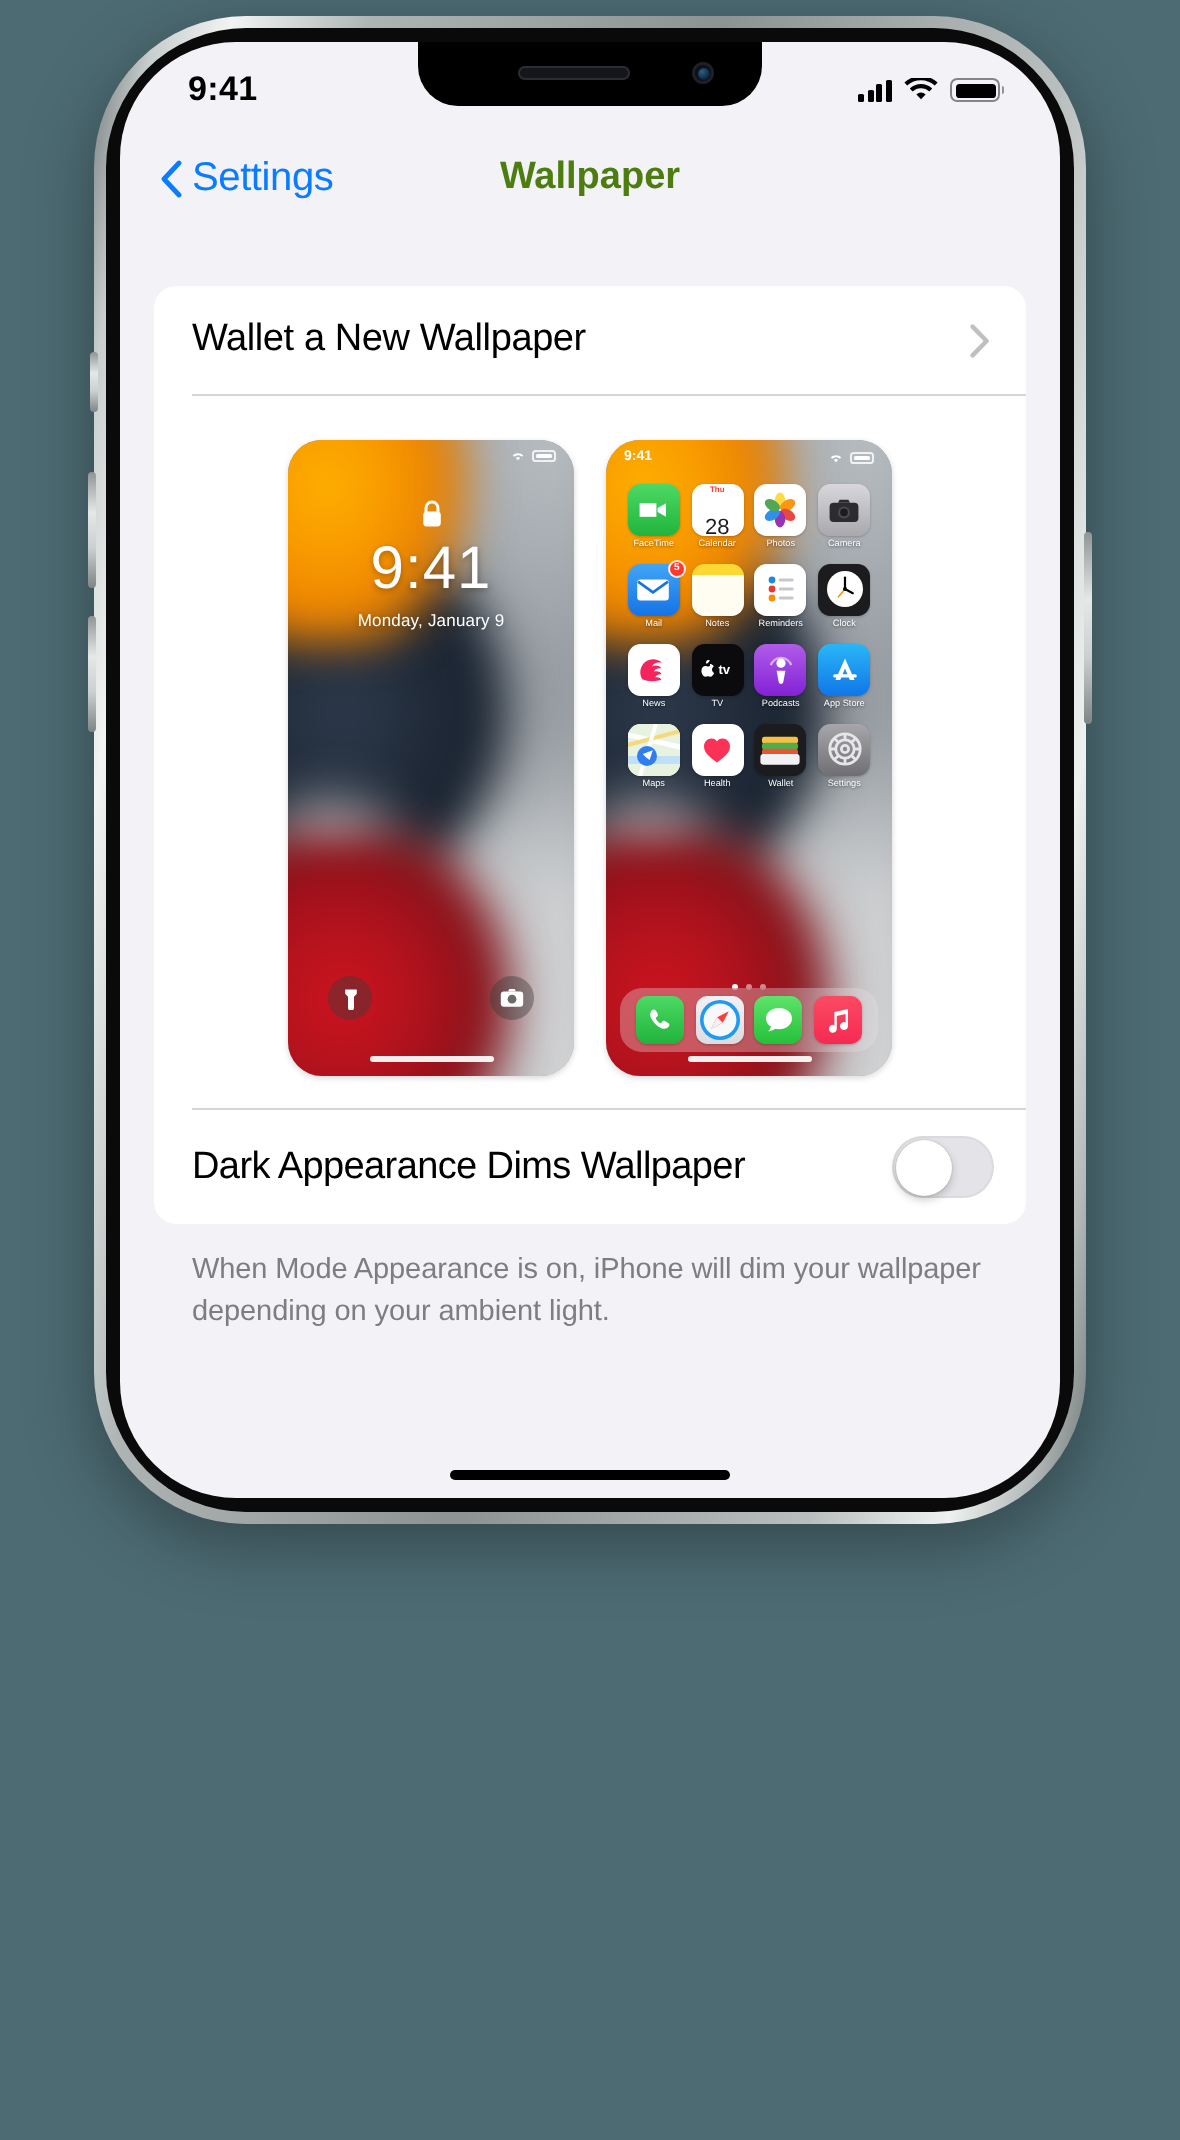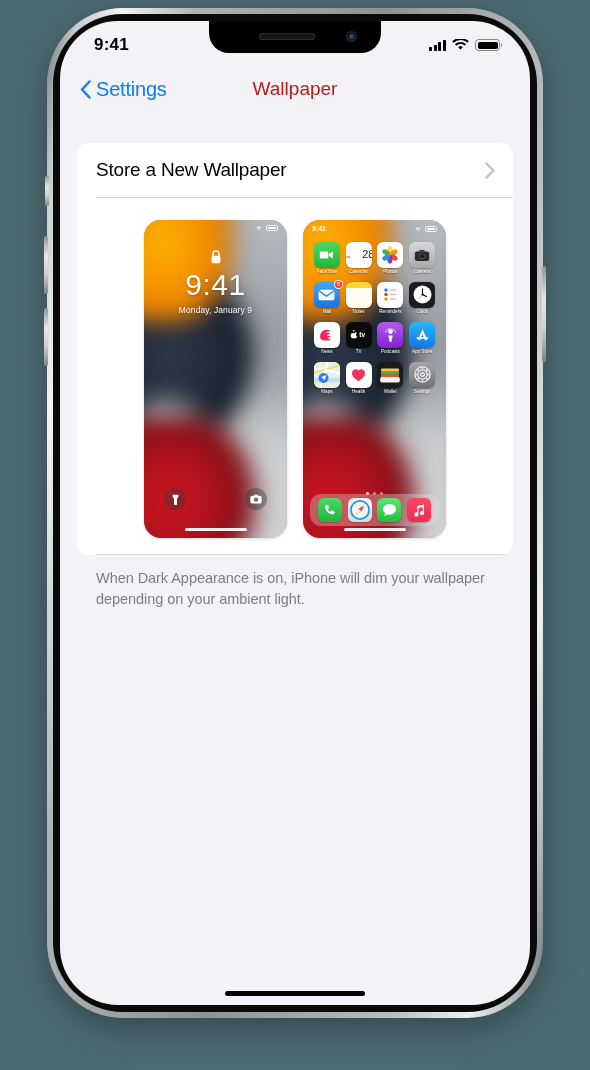--- a/index.html
+++ b/index.html
@@ -5,21 +5,21 @@
   * { margin:0; padding:0; box-sizing:border-box; }
   html,body { width:590px; height:1070px; }
   body {
     background:#4d6b73;
     font-family:"Liberation Sans", sans-serif;
     -webkit-font-smoothing:antialiased;
     overflow:hidden;
   }
 
   
-  .device-wrap { position:absolute; left:47px; top:8px; width:496px; height:1010px; }
+  .device-wrap { position:absolute; left:47px; top:8px; width:496px; height:754px; }
 
   .frame-outer {
     position:absolute; inset:0;
     border-radius:76px;
     background:linear-gradient(100deg,#6d7475 0%,#c8cdcd 5%,#f2f4f3 11%,#aeb4b4 22%,#8d9393 50%,#b9bfbe 78%,#eef1f0 89%,#b4baba 95%,#6b7272 100%);
     box-shadow:0 10px 34px rgba(0,0,0,.34);
   }
   .frame-inner {
     position:absolute; left:6px; top:6px; right:6px; bottom:6px;
     border-radius:70px; background:#0a0a0a;
@@ -91,21 +91,21 @@
   
   .navbar {
     position:relative; height:48px; display:flex; align-items:center;
     padding:0 20px; z-index:10;
   }
   .nav-back { display:flex; align-items:center; gap:5px; cursor:pointer; }
   .chev-left { width:11px; height:19px; flex:none; }
   .nav-back-label { font-size:20px; color:#0a7cff; letter-spacing:-.2px; }
   .nav-title {
     position:absolute; left:0; right:0; text-align:center;
-    font-size:19px; font-weight:400; color:#b91c1c; pointer-events:none;
+    font-size:19px; font-weight:700; color:#4d7c0f; pointer-events:none;
   }
 
   
   .content { padding:30px 17px 0; }
   .card { background:#fff; border-radius:11px; overflow:hidden; }
 
   .row-choose {
     display:flex; align-items:center; justify-content:space-between;
     padding:16px 18px 16px 19px; cursor:pointer;
   }
@@ -297,21 +297,21 @@
         <span class="nav-back-label">Settings</span>
       </div>
       <div class="nav-title">Wallpaper</div>
     </div>
 
     <div class="content">
 
       <div class="card">
 
         <div class="row-choose">
-          <span class="row-choose-label">Store a New Wallpaper</span>
+          <span class="row-choose-label">Wallet a New Wallpaper</span>
           <svg class="chev-right" viewBox="0 0 10 17">
             <path d="M1.3 1.3 8.3 8.5l-7 7.2" fill="none" stroke="#3c3c43" stroke-width="2.2" stroke-linecap="round" stroke-linejoin="round"></path>
           </svg>
         </div>
         <div class="divider"></div>
 
         <div class="previews">
 
           <div class="phone-prev">
             <div class="wall">
@@ -386,21 +386,21 @@
                 <span class="app-ico" style="background:linear-gradient(180deg,#4cd964,#21b43c)">
                   <svg width="15" height="10" viewBox="0 0 15 10">
                       <path d="M.8 1.6h8.4v6.8H.8z" fill="#fff" rx="1"></path>
                       <path d="M9.8 4 14 1.6v6.8L9.8 6z" fill="#fff"></path>
                     </svg>
                 </span>
                 <div class="app-lbl">FaceTime</div>
               </div>
 
               <div class="app">
-                <span class="app-ico" style="background:#fff;flex-direction:row;gap:12px">
+                <span class="app-ico" style="background:#fff;flex-direction:column;gap:12px">
                   <span style="font-size:4px;color:#ff3b30;font-weight:700;line-height:1;margin-top:3px">Thu</span>
                   <span style="font-size:11px;color:#1c1c1e;font-weight:400;line-height:1.05">28</span>
                 </span>
                 <div class="app-lbl">Calendar</div>
               </div>
 
               <div class="app">
                 <span class="app-ico" style="background:#fff">
                   <svg width="18" height="18" viewBox="0 0 18 18">
                     <g opacity=".92">
@@ -596,21 +596,27 @@
               </span>
             </div>
 
             <div class="home-ind"></div>
           </div>
 
         </div>
 
         <div class="divider"></div>
 
+        <div class="row-toggle">
+          <span class="row-toggle-label">Dark Appearance Dims Wallpaper</span>
+          <span class="switch">
+            <span class="knob"></span>
+          </span>
+        </div>
       </div>
 
-      <div class="footnote first">When Dark Appearance is on, iPhone will dim your wallpaper depending on your ambient light.</div>
+      <div class="footnote first">When Mode Appearance is on, iPhone will dim your wallpaper depending on your ambient light.</div>
 
     </div>
 
     <div class="home-bar-main"></div>
   </div>
 </div>
 
 </body></html>

